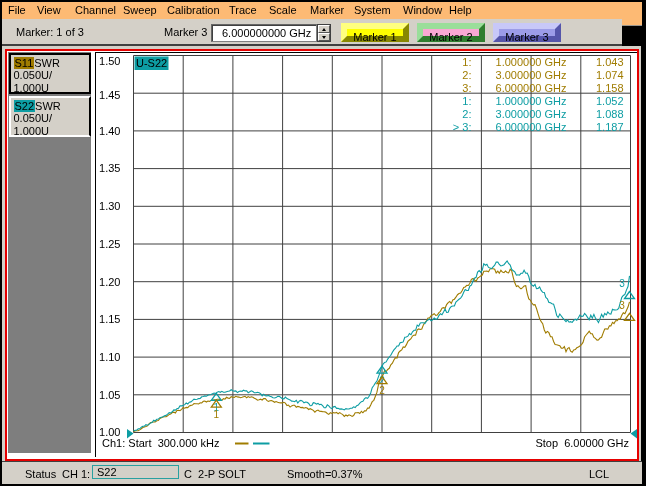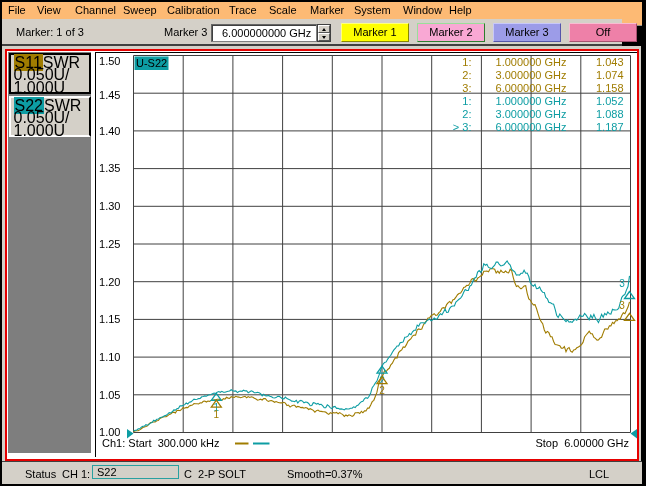--- a/index.html
+++ b/index.html
@@ -2,25 +2,25 @@
 <html><head><meta charset="utf-8"><style>
 *{margin:0;padding:0;box-sizing:border-box}
 html,body{width:646px;height:486px;background:#000;font-family:"Liberation Sans",sans-serif;overflow:hidden}
 .abs{position:absolute}
 #menubar{left:2px;top:2px;width:640px;height:24px;background:#fdba74;font-size:11px;color:#000;border-bottom:1px solid #9a968e}
 #menubar span{position:absolute;top:2px}
 #toolbar{left:2px;top:19px;width:620px;height:27px;background:#d4d0c8;border-bottom:2px solid #404040;font-size:11px}
 #main{left:2px;top:46px;width:639px;height:415px;background:#d4d0c8}
 #redframe{left:3px;top:3px;width:634px;height:412px;border:2px solid #e60000;background:#fff}
 #sidebar{left:6px;top:6px;width:83px;height:401px;background:#7e7e7e}
-.tbox{position:absolute;left:6.5px;width:82.5px;height:41.5px;background:#d4d0c8;font-size:16px;line-height:12.5px;padding:2px 0 0 3px}
+.tbox{position:absolute;left:6.5px;width:82.5px;height:41.5px;background:#d4d0c8;font-size:11px;line-height:12.5px;padding:2px 0 0 3px}
 #plot{left:93px;top:6px;width:542px;height:405px;background:#fff;border-top:1.5px solid #000;border-left:1.5px solid #000}
 #statusbar{left:2px;top:461px;width:640px;height:23px;background:#d4d0c8;border-top:1.5px solid #404040;font-size:11px}
 #statusbar span{position:absolute;top:6px}
-.btn{position:absolute;top:4px;width:68px;height:19px;border:1px solid #c2410c;font-size:11px;text-align:center;line-height:17px;color:#000}
+.btn{position:absolute;top:4px;width:68px;height:19px;border:6px solid #c2410c;font-size:11px;text-align:center;line-height:17px;color:#000}
 </style></head><body>
 <div class="abs" id="menubar">
 <span style="left:6px">File</span>
     <span style="left:35px">View</span>
     <span style="left:73px">Channel</span>
     <span style="left:121px">Sweep</span>
     <span style="left:165px">Calibration</span>
     <span style="left:227px">Trace</span>
     <span style="left:267px">Scale</span>
     <span style="left:308px">Marker</span>
@@ -36,21 +36,20 @@
  <div class="abs" style="left:0;top:0;width:12px;height:8px;background:#d4d0c8;border:1px solid;border-color:#fff #555 #555 #fff">
         <div class="abs" style="left:3px;top:1.5px;width:0;height:0;border-left:2.5px solid transparent;border-right:2.5px solid transparent;border-bottom:3.5px solid #000"></div>
       </div>
  <div class="abs" style="left:0;top:8px;width:12px;height:8px;background:#d4d0c8;border:1px solid;border-color:#fff #555 #555 #fff">
         <div class="abs" style="left:3px;top:2px;width:0;height:0;border-left:2.5px solid transparent;border-right:2.5px solid transparent;border-top:3.5px solid #000"></div>
       </div>
 </div>
 <div class="btn" style="left:339px;background:#ffff00;border-color:#ffff80 #888800 #888800 #ffff80">Marker 1</div>
 <div class="btn" style="left:415px;background:#f9a8d4;border-color:#9ade9a #2e7d2e #2e7d2e #9ade9a">Marker 2</div>
 <div class="btn" style="left:491px;background:#9c9ce8;border-color:#c8c8f8 #5555aa #5555aa #c8c8f8">Marker 3</div>
-<div class="btn" style="left:567px;background:#ee80a8;border-color:#f8bcd2 #a8506f #a8506f #f8bcd2">Off</div>
 </div>
 <div class="abs" id="main">
 <div class="abs" id="redframe"></div>
 <div class="abs" id="sidebar"></div>
 <div class="abs tbox" style="top:6.5px;border:2px solid #000">
 <div><span style="background:#a07c00;padding:0 1px">S11</span><span>SWR</span></div>
 <div>0.050U/</div>
       <div>1.000U</div>
     </div>
 <div class="abs tbox" style="top:49.5px;border:2px solid #fff;border-right-color:#000">

